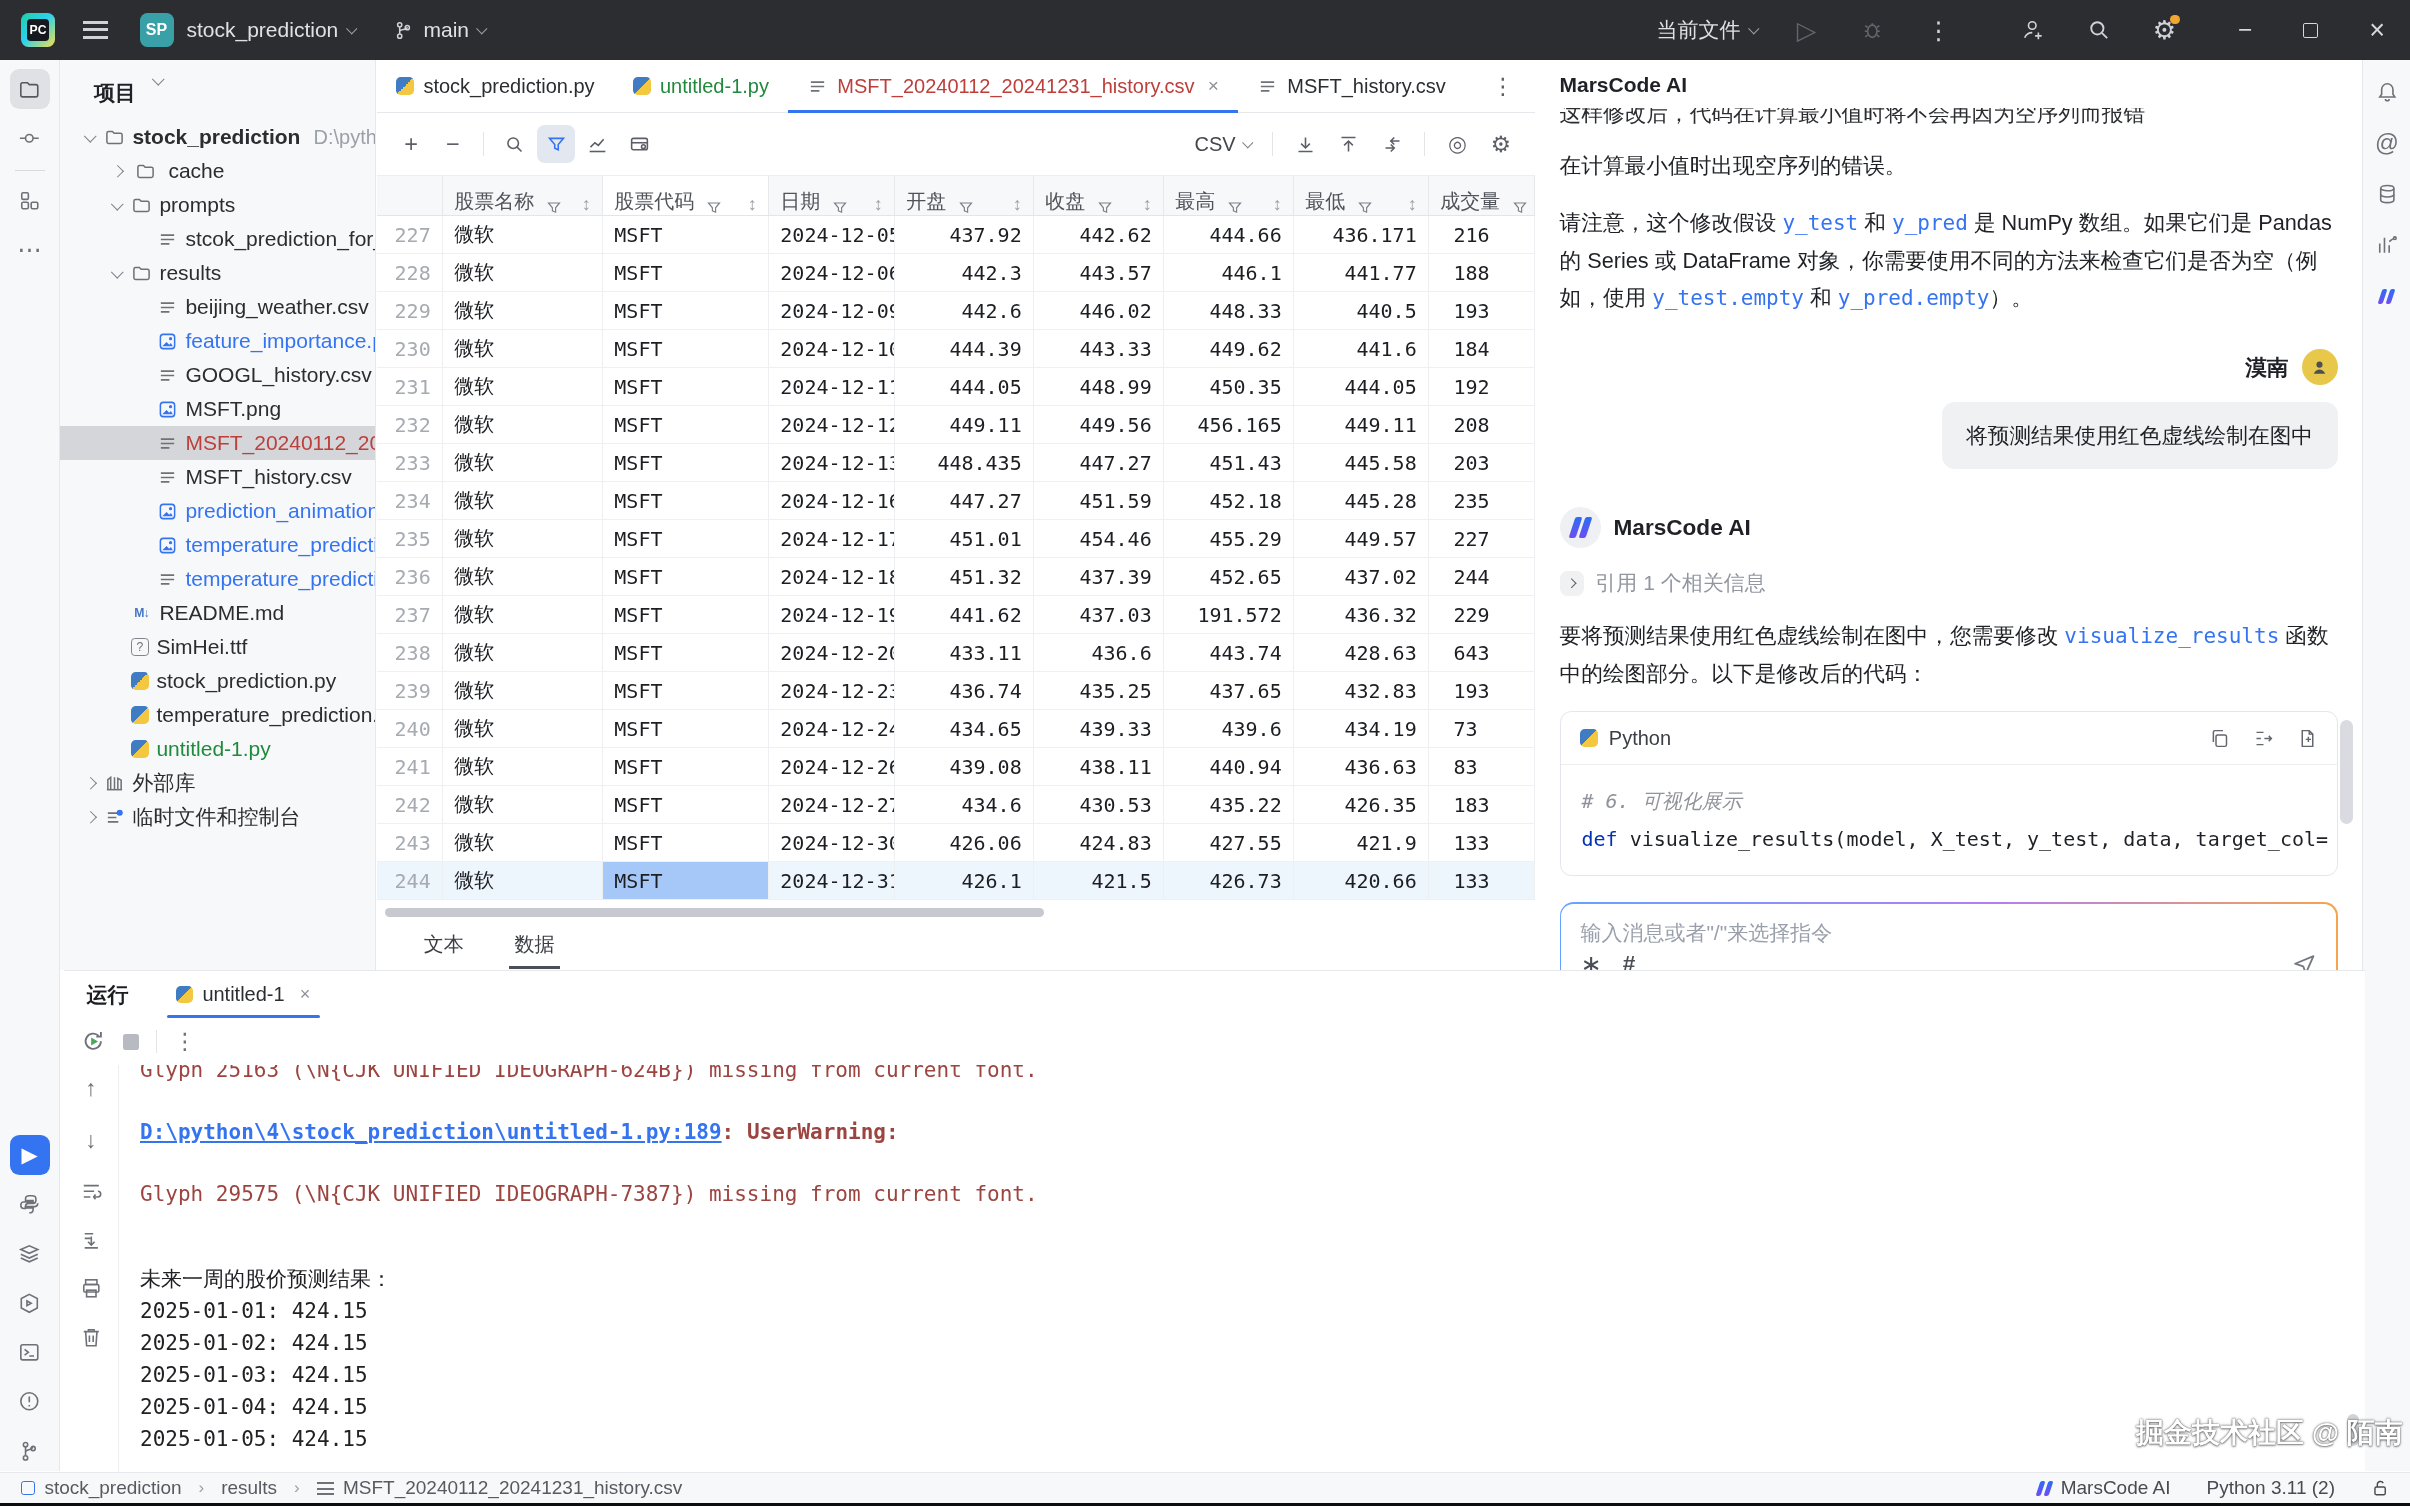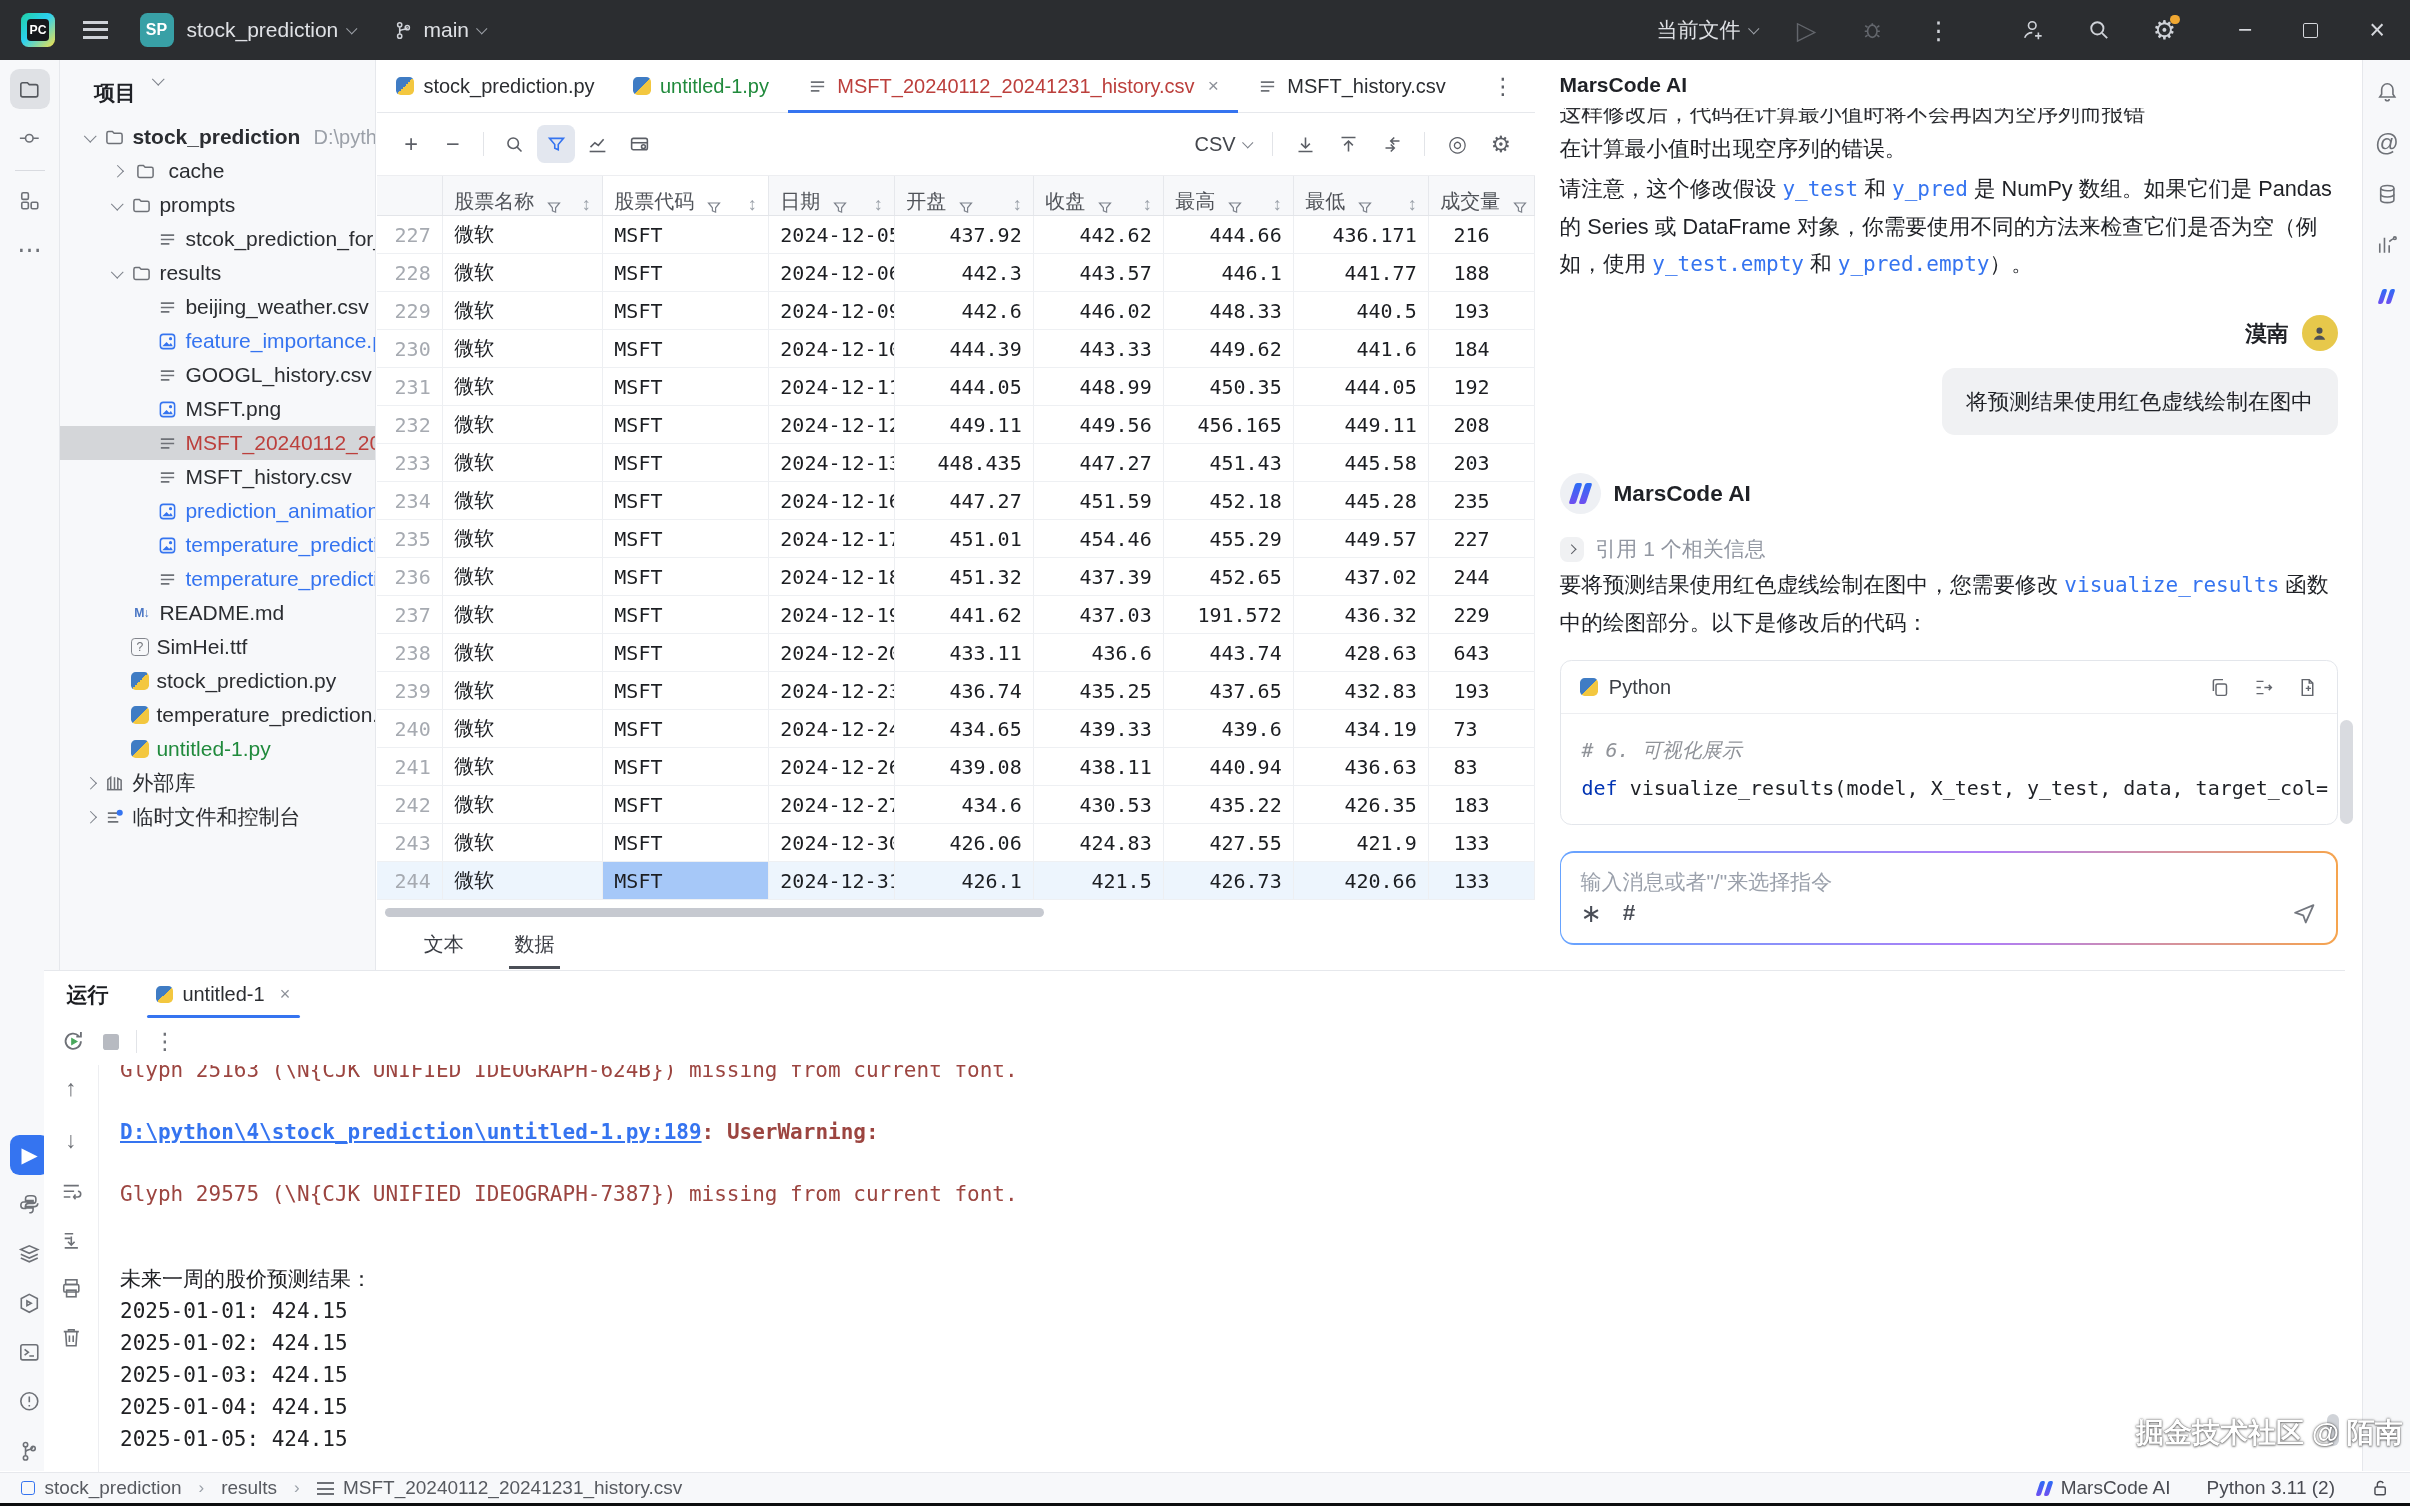--- a/index.html
+++ b/index.html
@@ -84,21 +84,21 @@
 .tcell.cellsel{background:#a6c8f8}
 .hscroll{position:absolute;left:7.5px;top:848px;width:659px;height:8.5px;border-radius:4.7px;background:#c6c9d0}
 .vtabs{position:absolute;left:0;bottom:0;width:100%;height:52px;display:flex;align-items:center;padding-left:43px;gap:43px;font-size:20px;color:#3b3e45;background:#fff}
 .vtab{position:relative;padding:13px 3.8px}
 .vtab.sel::after{content:'';position:absolute;left:-1.9px;right:-1.9px;bottom:1.9px;height:2.8px;background:#4b4f57}
 
 .aipanel{position:absolute;left:1535px;top:60px;width:827px;height:910px;background:#fff;overflow:hidden;padding:0 24.5px}
 .ai-title{font-size:21px;font-weight:700;color:#1f2126;padding-top:13px}
 .clipline{height:19px;overflow:hidden;margin-top:11.3px}
 .clipline span{display:block;font-size:21.7px;color:#2b2d31;transform:translateY(-9.4px);white-space:nowrap}
-.ai-p{font-size:21.7px;line-height:37px;color:#1f2126;margin-top:3px}
+.ai-p{font-size:21.7px;line-height:37px;color:#1f2126;margin-top:20px}
 .icode{font-family:"DejaVu Sans Mono",monospace;color:#3574f0;font-size:21px}
 .userrow{display:flex;align-items:center;justify-content:flex-end;gap:13px;margin-top:32px;font-size:21.7px;font-weight:700}
 .avatar{width:36px;height:36px;border-radius:50%;background:#e7c84b;display:flex;align-items:center;justify-content:center}
 .bubblewrap{display:flex;justify-content:flex-end;margin-top:17px}
 .bubble{background:#f0f1f3;border-radius:13px;padding:19px 24.5px;font-size:21.7px;color:#1f2126}
 .airow{display:flex;align-items:center;gap:13px;margin-top:38px}
 .mclogo-circle{width:41px;height:41px;border-radius:50%;background:#eef0f4;display:flex;align-items:center;justify-content:center}
 .mcbars{display:inline-flex;gap:3.8px;transform:skewX(-18deg)}
 .mcbars b{width:6.6px;height:21px;border-radius:1.9px;background:linear-gradient(180deg,#2b6df5,#6f4ef0)}
 .mcbars.small b{width:4.7px;height:15px}
@@ -114,21 +114,21 @@
 .kw{color:#0033b3}
 .aiscroll{position:absolute;right:9.4px;top:660px;width:12.2px;height:104px;border-radius:6.6px;background:#d9dbe0}
 .inputwrap{margin-top:26px;border-radius:14px;padding:1.9px;background:linear-gradient(90deg,#66a3ff,#b07ef5 55%,#f6a44e)}
 .inputinner{background:#fff;border-radius:12.2px;padding:15px 19px;height:90px;display:flex;flex-direction:column;justify-content:space-between}
 .placeholder{color:#9aa0ab;font-size:21px}
 .inputicons{display:flex;align-items:center;gap:21px;color:#4a4e57}
 .spark{font-size:25.4px}
 .hash{font-size:22.6px;font-weight:700}
 .send{margin-left:auto;color:#73777f}
 
-.runpanel{position:absolute;left:44px;top:970px;width:2301px;height:502px;background:#fff;border-top:0.9px solid #e6e8ec;overflow:hidden}
+.runpanel{position:absolute;left:64px;top:970px;width:2301px;height:502px;background:#fff;border-top:0.9px solid #e6e8ec;overflow:hidden}
 .runtabs{height:47px;display:flex;align-items:center;padding-left:22.6px;gap:38px}
 .run-label{font-size:21px;font-weight:600;color:#1b1d21}
 .runtab{display:flex;align-items:center;gap:9.4px;font-size:20px;color:#2b2d31;position:relative;height:47px;padding:0 9.4px}
 .runtab::after{content:'';position:absolute;left:0;right:0;bottom:0;height:2.8px;border-radius:1.9px;background:#3574f0}
 .runtab .close{color:#8d9199;font-size:18px;margin-left:5.6px}
 .runtoolbar{height:47px;display:flex;align-items:center;padding-left:17px;gap:17px;color:#6e7177}
 .stop-sq{width:16px;height:16px;border-radius:2.8px;background:#b7bac1}
 .rdiv{width:0.9px;height:22.6px;background:#e2e4e8}
 .console{position:absolute;left:0;top:94px;right:0;bottom:0;display:flex}
 .cvbar{width:55px;border-right:0.9px solid #edeef1;display:flex;flex-direction:column;align-items:center;padding-top:11.3px;gap:26px;color:#6e7177;flex:none}

